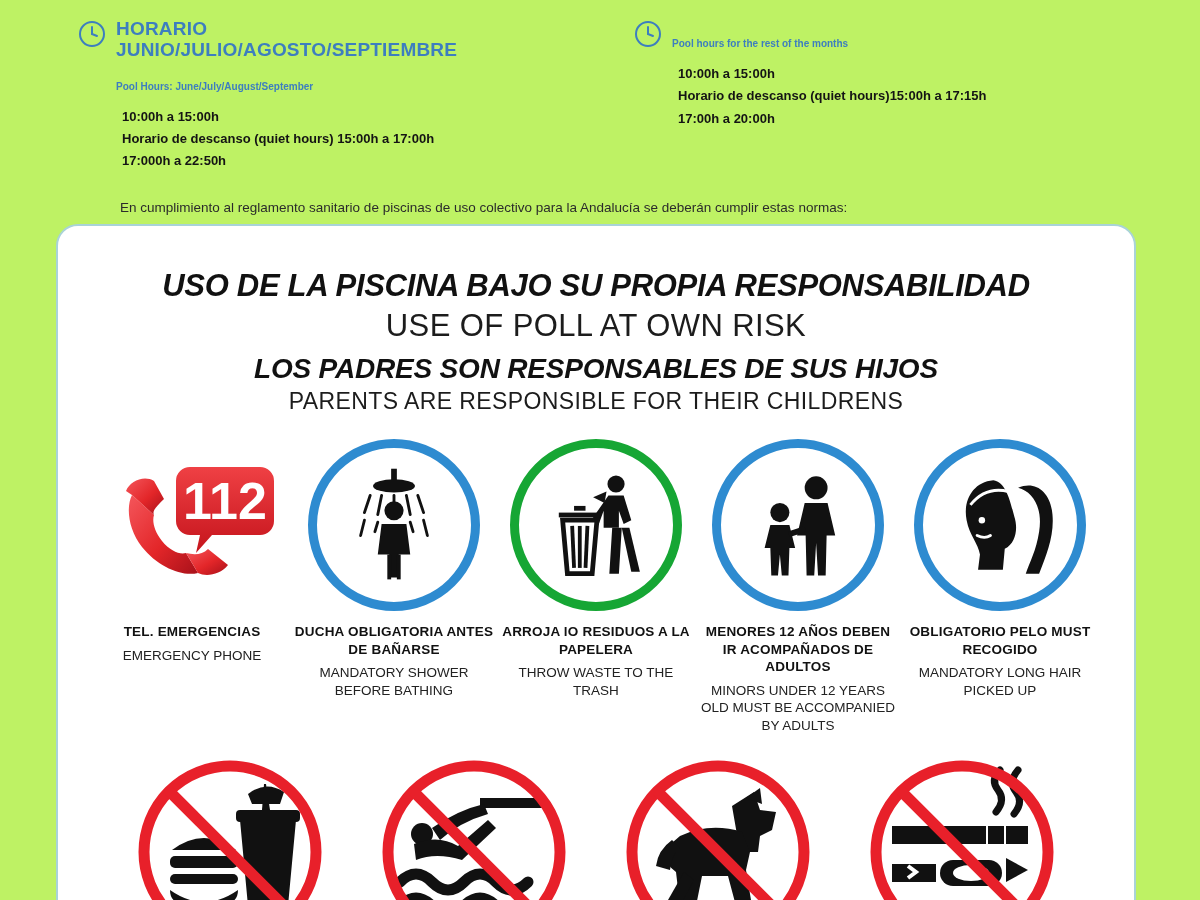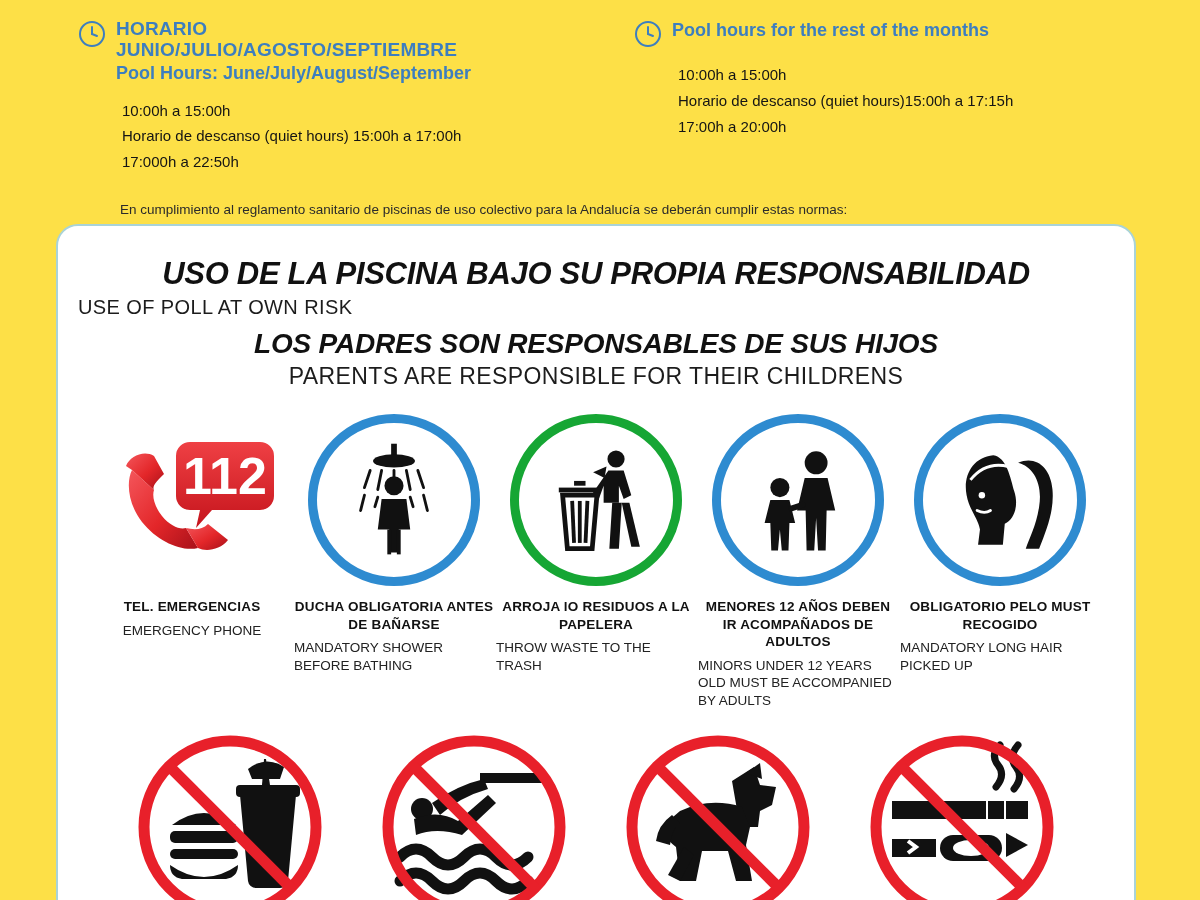--- a/index.html
+++ b/index.html
@@ -9,21 +9,21 @@
     width: 1200px;
     height: 900px;
     background: #f2f2f2;
     font-family: "Liberation Sans", sans-serif;
     overflow: hidden;
   }
   .page {
     position: relative;
     width: 1200px;
     height: 900px;
-    background: #fde047;
+    background: #bef264;
   }
 
   
   .hours-row {
     display: flex;
     padding: 18px 0 0 78px;
     gap: 136px;
   }
   .hours-block { width: 420px; }
   .hours-head {
@@ -39,28 +39,28 @@
   .hours-title {
     color: #3d7ebf;
     font-weight: bold;
     font-size: 19px;
     letter-spacing: .2px;
     line-height: 1.12;
   }
   .hours-sub {
     color: #3d7ebf;
     font-weight: bold;
-    font-size: 18px;
-    margin-top: 2px;
+    font-size: 10px;
+    margin-top: 20px;
   }
   .hours-lines {
     margin: 14px 0 0 44px;
     color: #141414;
-    font-size: 15px;
-    font-weight: normal;
+    font-size: 13px;
+    font-weight: bold;
     line-height: 1.72;
   }
 
   
   .compliance {
     margin: 24px 0 0 120px;
     color: #2b2b2b;
     font-size: 13.5px;
     line-height: 1.62;
     max-width: 1000px;
@@ -79,24 +79,25 @@
     padding: 18px 20px 0 20px;
     overflow: hidden;
   }
   .headline-1 {
     text-align: center;
     font-weight: bold;
     font-style: italic;
     font-size: 31px;
     letter-spacing: -0.3px;
     color: #111;
-    margin-top: 12px;
+    margin-top: 24px;
   }
   .headline-2 {
-    font-size: 20px;
+    text-align: center;
+    font-size: 31px;
     color: #1c1c1c;
     margin-top: 4px;
     letter-spacing: .4px;
   }
   .headline-3 {
     text-align: center;
     font-weight: bold;
     font-style: italic;
     font-size: 28px;
     color: #111;
@@ -143,20 +144,21 @@
     margin-top: 10px;
     text-align: center;
     font-weight: bold;
     font-size: 13.5px;
     color: #111;
     line-height: 1.3;
     letter-spacing: .2px;
   }
   .cap-en {
     margin-top: 6px;
+    text-align: center;
     font-size: 13.5px;
     color: #222;
     line-height: 1.3;
   }
 
   .ban-row {
     display: flex;
     justify-content: space-around;
     margin-top: 20px;
     padding: 0 30px;

